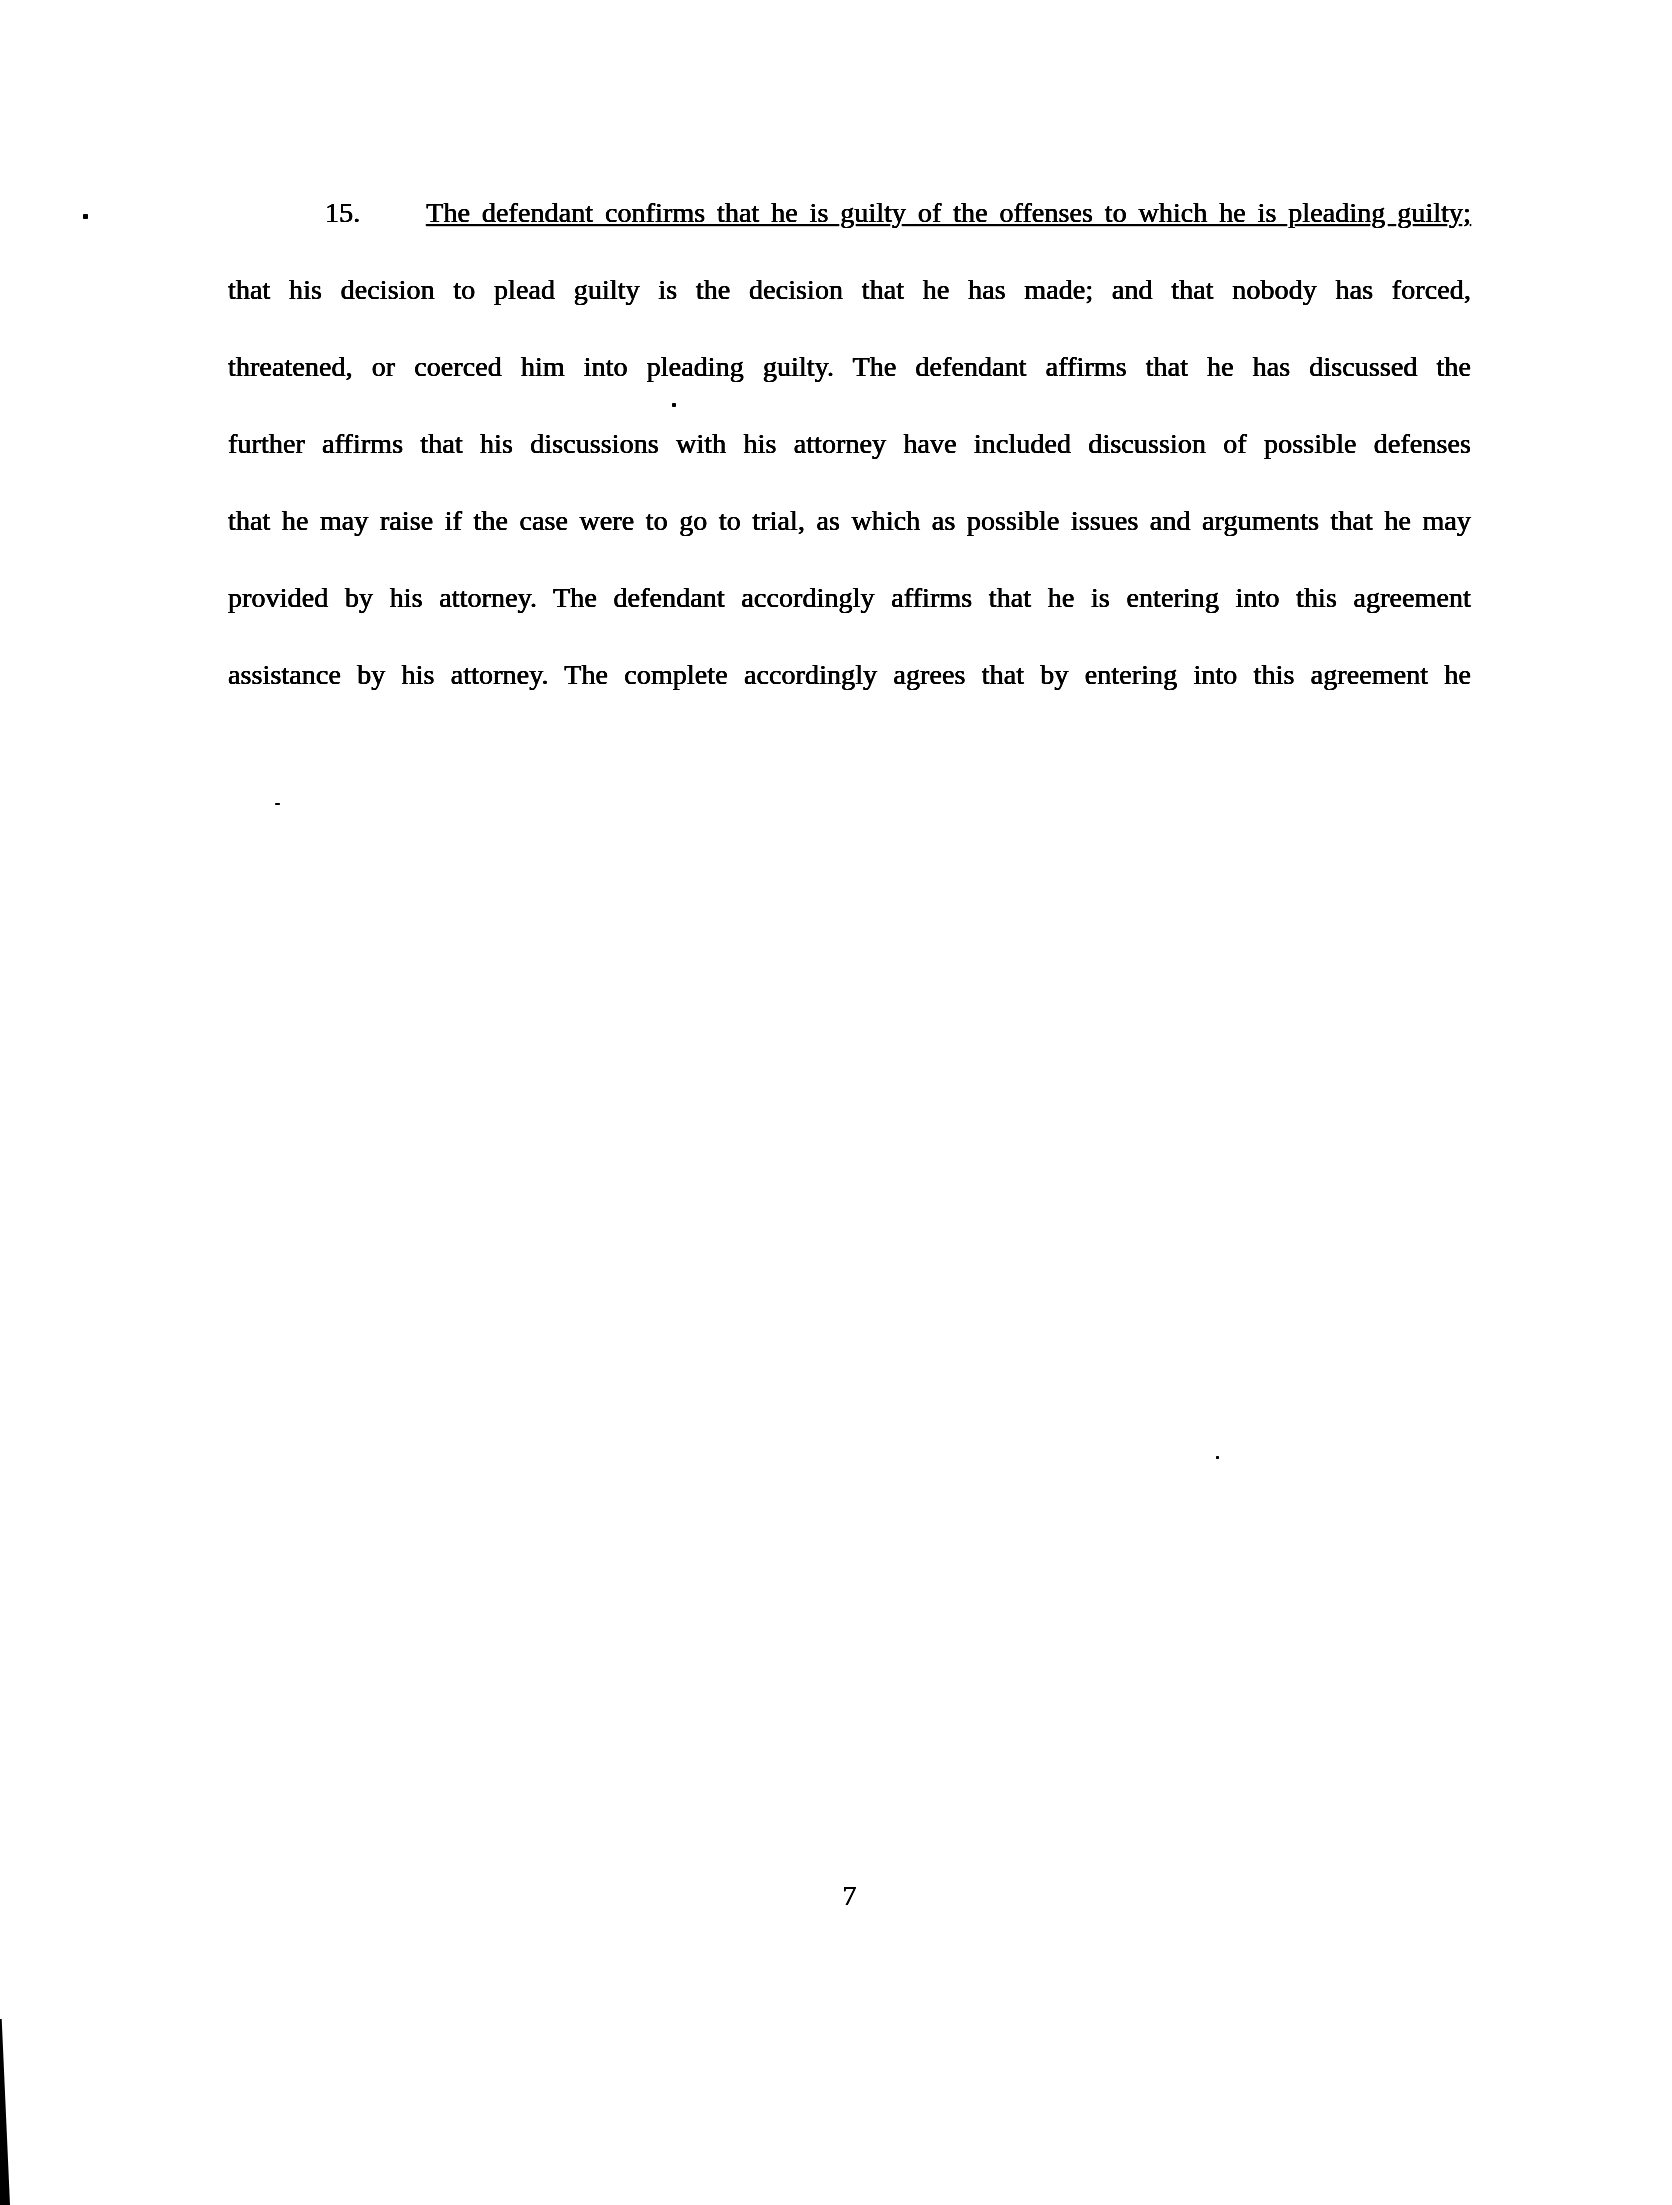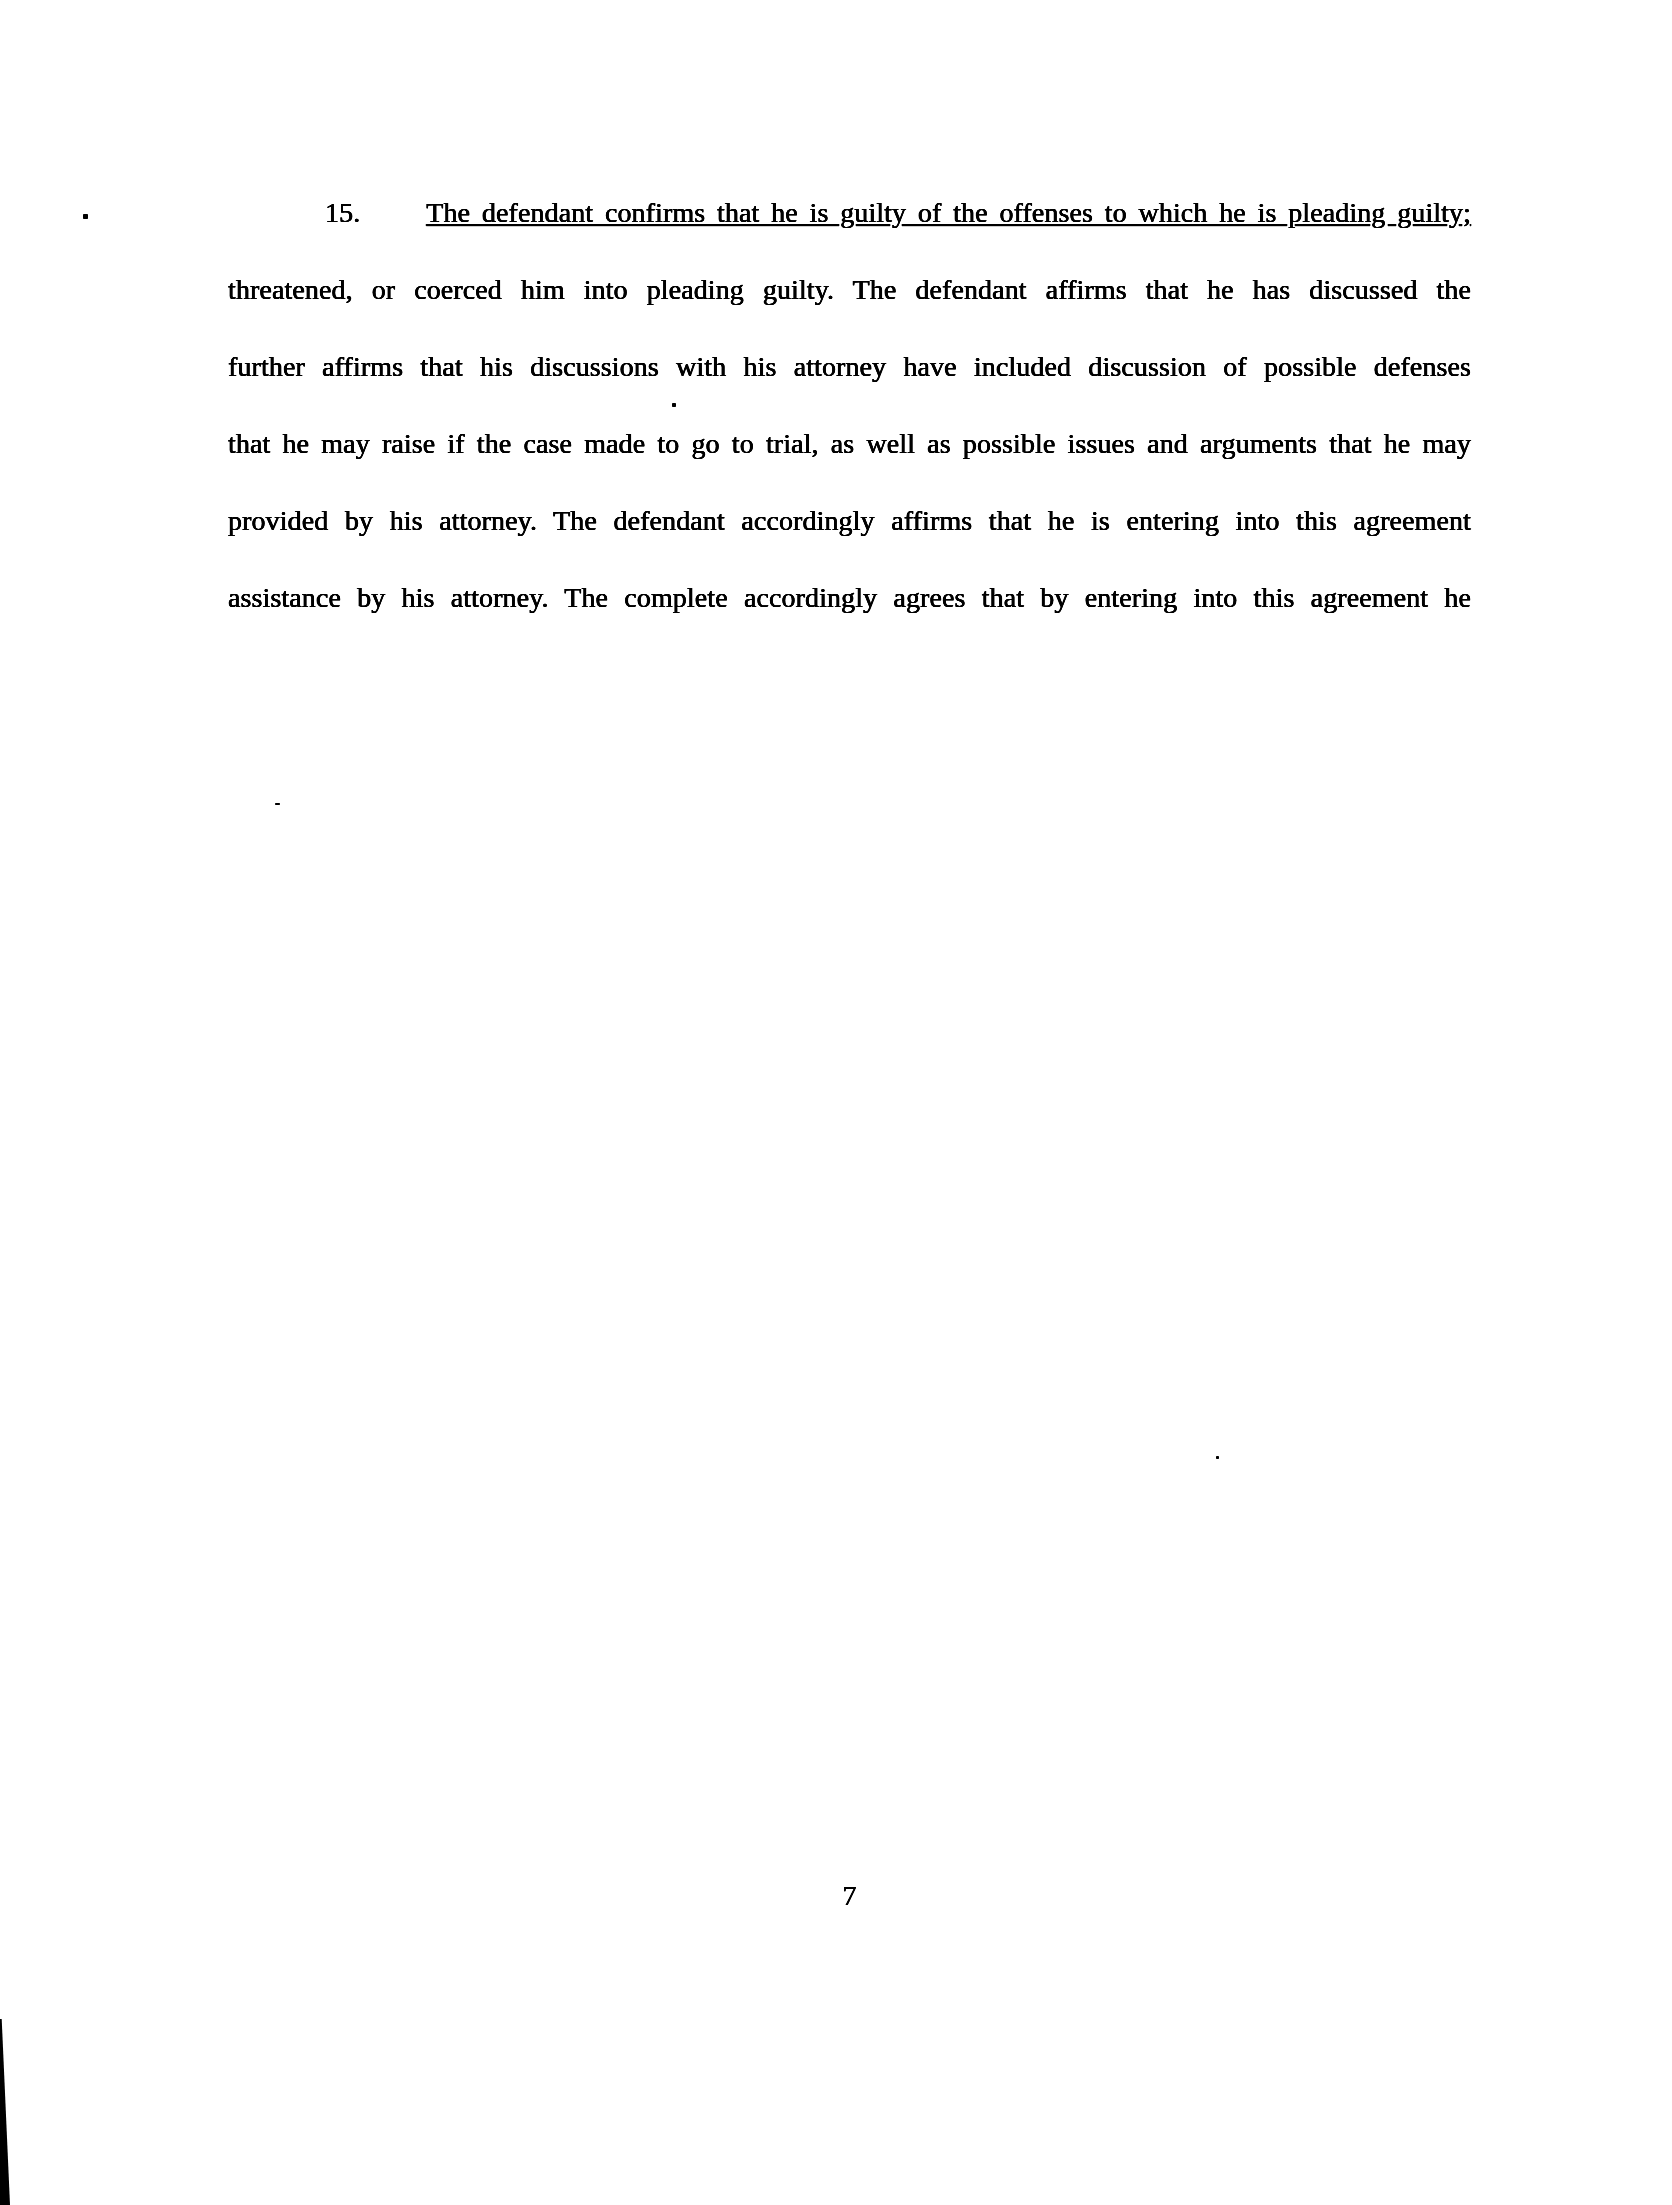--- a/index.html
+++ b/index.html
@@ -92,23 +92,24 @@
 <body>
 
 <div class="page">
 
   <div class="text-block">
     <div class="line first-line">
       <span class="para-num">15.</span>
       <span class="tab-gap"></span>
       <span class="first-text">The defendant confirms that he is guilty of the offenses to which he is pleading guilty;</span>
     </div>
+    <div class="line">that his decision to plead guilty is the decision that he has made; and that nobody has forced,</div>
     <div class="line">threatened, or coerced him into pleading guilty.  The defendant affirms that he has discussed the</div>
     <div class="line">further affirms that his discussions with his attorney have included discussion of possible defenses</div>
-    <div class="line">that he may raise if the case made to go to trial, as well as possible issues and arguments that he may</div>
+    <div class="line">that he may raise if the case were to go to trial, as which as possible issues and arguments that he may</div>
     <div class="line">provided by his attorney.  The defendant accordingly affirms that he is entering into this agreement</div>
     <div class="line">assistance by his attorney.  The complete accordingly agrees that by entering into this agreement he</div>
   </div>
 
   <div class="page-number">7</div>
 
   <div class="speck speck-1"></div>
   <div class="speck speck-2"></div>
   <div class="speck speck-3"></div>
   <div class="speck speck-4"></div>

